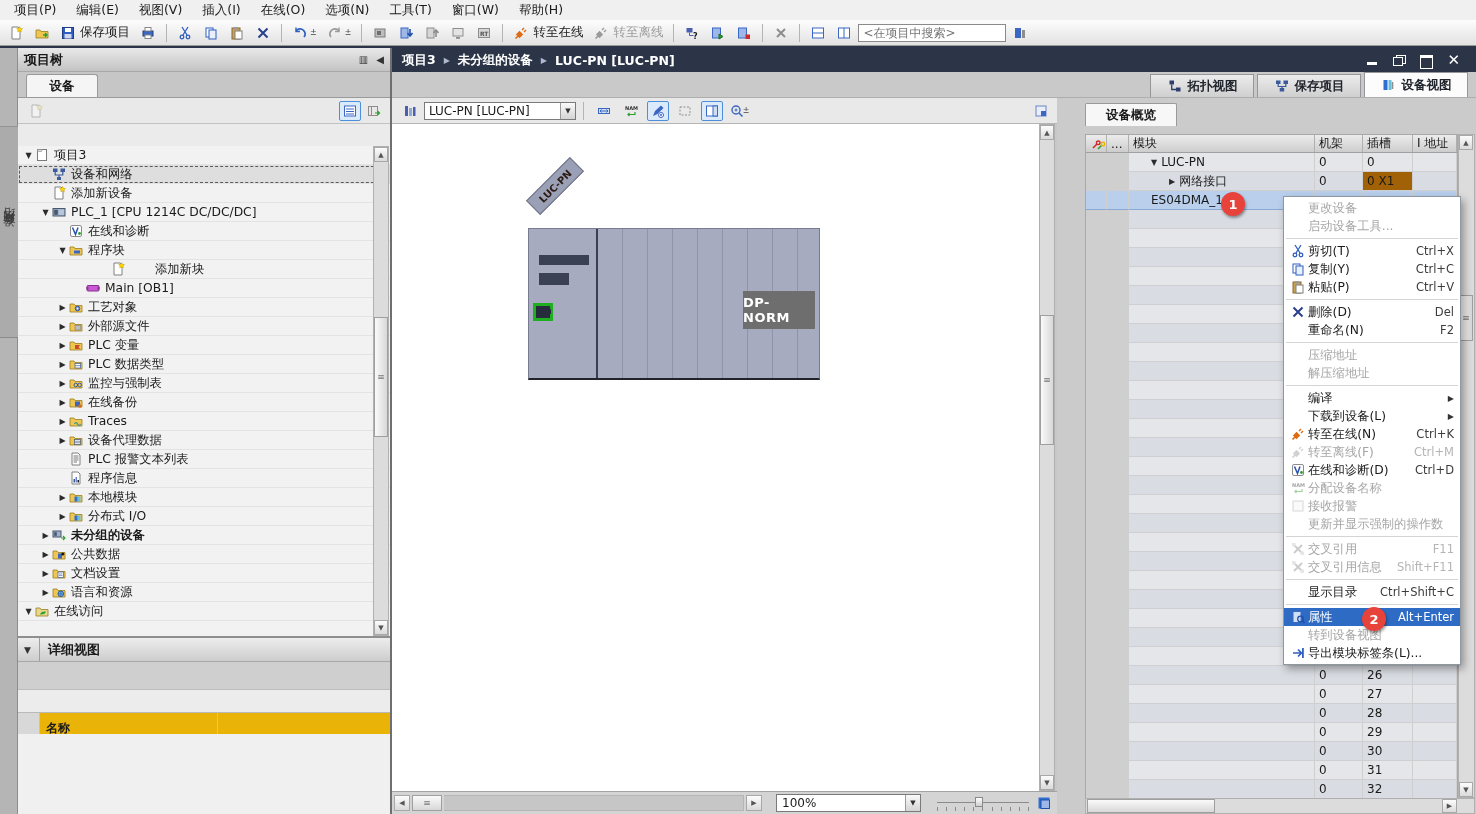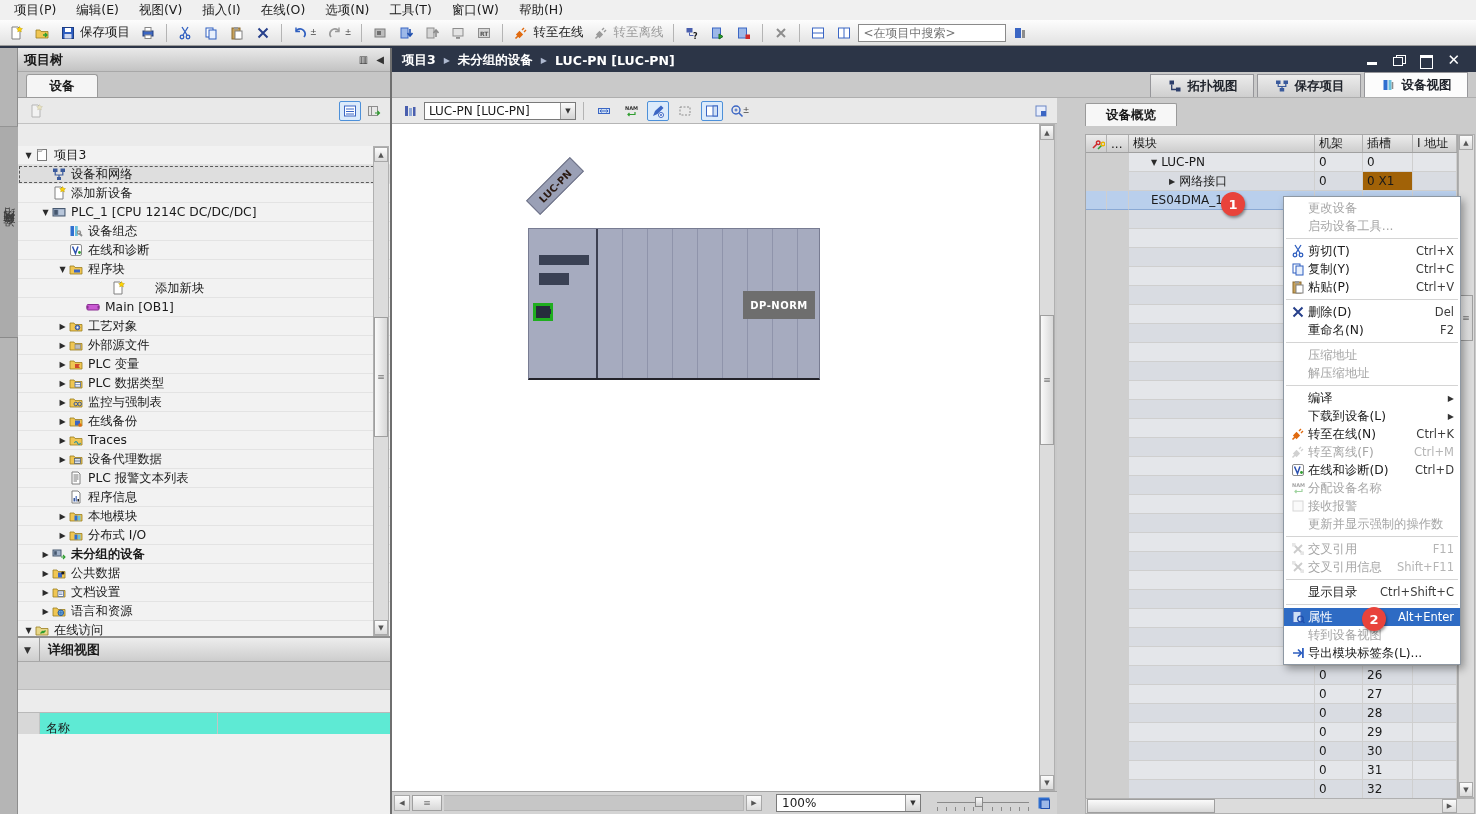--- a/index.html
+++ b/index.html
@@ -58,21 +58,21 @@
   .hsb .btn { position:absolute; top:0; width:15px; height:14px; background:linear-gradient(#fcfcfc,#dadada); border:1px solid #a8a8a8; color:#555; font-size:7px; display:flex; align-items:center; justify-content:center; }
   .hsb .thumb { position:absolute; top:0; height:14px; background:linear-gradient(#fafafa,#d8d8d8); border:1px solid #9f9f9f; color:#777; font-size:9px; display:flex; align-items:center; justify-content:center; }
 
   
   #details { position:absolute; left:0; top:588px; width:372px; height:178px; background:#e6e6e6; border-top:2px solid #8f8f8f; }
   #details-header { height:24px; background:linear-gradient(#ededed,#cdcdcd); border-bottom:1px solid #a8a8a8; display:flex; align-items:center; padding:0 6px; }
   #details-header .chev { font-size:9px; color:#333; margin-right:8px; border-right:1px solid #9f9f9f; padding-right:8px; height:100%; display:flex; align-items:center; }
   #details-title { font-weight:bold; font-size:13px; }
   #details-band1 { height:28px; background:#cfcfcf; border-bottom:1px solid #bdbdbd; }
   #details-band2 { height:22px; background:#ececec; }
-  #details-cols { height:32px; display:flex; border-top:1px solid #b9b9b9; border-bottom:1px solid #b9b9b9; background:#5eead4; }
+  #details-cols { height:32px; display:flex; border-top:1px solid #b9b9b9; border-bottom:1px solid #b9b9b9; background:#eab308;font-weight:bold; }
   #details-cols .c0 { width:22px; border-right:1px solid #c4c4c4; background:#d8d8d8; }
   #details-cols .c1 { width:178px; border-right:1px solid #c4c4c4; display:flex; align-items:center; padding-left:6px; }
   #details-cols .c2 { flex:1; }
   #details-rest { position:absolute; left:0; top:96px; right:0; bottom:0; background:#f0f0f0; }
 
   
   #crumbbar { left:392px; top:48px; width:1084px; height:24px; background:#2c3547; display:flex; align-items:center; color:#fff; padding:0 10px; }
   .crumb { font-weight:bold; font-size:12.5px; white-space:nowrap; }
   .crumb-sep { color:#aeb9cf; font-size:8px; margin:0 8px; }
   #wincontrols { margin-left:auto; display:flex; align-items:center; gap:14px; padding-right:6px; }
@@ -98,21 +98,21 @@
   
   #canvas { left:392px; top:124px; width:647px; height:667px; background:#ffffff; overflow:hidden; }
   #dev-label { position:absolute; left:132px; top:52px; width:62px; height:20px; background:#9aa0b6; border:1px solid #6f7388; transform:rotate(-45deg); display:flex; align-items:center; justify-content:center; font-size:10px; font-weight:bold; color:#2b1a12; }
   #dev-body { position:absolute; left:136px; top:104px; width:292px; height:152px; background:#a6abbf; border:1px solid #787c92; border-bottom:2px solid #23232a; }
   #dev-left { position:absolute; left:0; top:0; width:69px; height:100%; border-right:2px solid #3c3f50; }
   .dev-bar1 { position:absolute; left:10px; top:26px; width:50px; height:10px; background:#3a4154; }
   .dev-bar2 { position:absolute; left:10px; top:44px; width:30px; height:12px; background:#3a4154; }
   #dev-port { position:absolute; left:4px; top:74px; width:20px; height:18px; border:3px solid #1fae1f; background:#262c3c; }
   #dev-port::after { content:""; position:absolute; right:-1px; top:3px; width:4px; height:5px; background:#262c3c; }
   #dev-slots { position:absolute; left:69px; top:0; right:0; height:100%; background:repeating-linear-gradient(90deg,#a6abbf 0 24px,#8f94ab 24px 25px); }
-  #dp-norm { position:absolute; left:145px; top:62px; width:72px; height:28px; background:#6e6e6e; color:#fff; font-size:10px; font-weight:bold; display:flex; align-items:center; justify-content:center; letter-spacing:.5px; }
+  #dp-norm { position:absolute; left:145px; top:62px; width:72px; height:38px; background:#6e6e6e; color:#fff; font-size:13px; font-weight:bold; display:flex; align-items:center; justify-content:center; letter-spacing:.5px; }
 
   
   #cbottom { left:392px; top:791px; width:665px; height:23px; background:#d4d4d4; border-top:1px solid #a2a2a2; display:flex; align-items:center; padding:0 2px; gap:2px; }
   .sq-btn { width:16px; height:16px; background:linear-gradient(#fcfcfc,#dadada); border:1px solid #a8a8a8; color:#555; font-size:7px; display:flex; align-items:center; justify-content:center; }
   #cb-thumb { width:30px; height:16px; background:linear-gradient(#fafafa,#d8d8d8); border:1px solid #9f9f9f; color:#777; font-size:9px; display:flex; align-items:center; justify-content:center; }
   #cb-track { width:300px; height:16px; background:#c6c6c6; border:1px solid #b5b5b5; border-left:none; }
   #zoom-combo { width:145px; height:18px; background:#fff; border:1px solid #7a7a7a; display:flex; align-items:center; margin-left:12px; font-size:12px; }
   #zoom-combo .val { flex:1; padding:0 5px; }
   #zoom-combo .db { width:15px; height:16px; background:linear-gradient(#fafafa,#d4d4d4); border-left:1px solid #9a9a9a; font-size:7px; color:#333; display:flex; align-items:center; justify-content:center; }
   #zoom-slider { position:relative; width:92px; height:16px; margin-left:14px; }
@@ -466,32 +466,20 @@
       <div class="tree-row" style="padding-left: 22px;">
         <span class="exp">▼</span>
         <span class="ic">
           <svg width="14" height="14" viewBox="0 0 14 14">
             <rect x="1" y="3.5" width="12" height="7.5" fill="#9fb0c8" stroke="#47586f"></rect>
             <rect x="2.2" y="4.8" width="3.6" height="5" fill="#45566e"></rect>
             <rect x="7" y="4.8" width="5" height="5" fill="#b8c6da"></rect>
           </svg>
         </span>
         <span class="lbl">PLC_1 [CPU 1214C DC/DC/DC]</span>
-      </div>
-      <div class="tree-row" style="padding-left: 39px;">
-        <span class="exp"></span>
-        <span class="ic">
-          <svg width="14" height="14" viewBox="0 0 14 14">
-            <rect x="1.5" y="2" width="3.5" height="10" fill="#2f6fd0"></rect>
-            <rect x="6" y="2" width="2.8" height="10" fill="#6ac0dc"></rect>
-            <path d="M10 9 l3 3" stroke="#8d8d8d" stroke-width="1.8"></path>
-            <circle cx="10" cy="8.5" r="1.6" fill="none" stroke="#8d8d8d" stroke-width="1.2"></circle>
-          </svg>
-        </span>
-        <span class="lbl">设备组态</span>
       </div>
       <div class="tree-row" style="padding-left: 39px;">
         <span class="exp"></span>
         <span class="ic">
           <svg width="14" height="14" viewBox="0 0 14 14">
             <rect x="1.5" y="1.5" width="11" height="11" rx="1.5" fill="#fff" stroke="#8d8d8d"></rect>
             <path d="M3.5 3.5 L6.5 10.5 L9 3.5" fill="none" stroke="#2a50b0" stroke-width="1.5"></path>
             <circle cx="10.5" cy="9.5" r="1.4" fill="#2f9e2f"></circle>
           </svg>
         </span>

